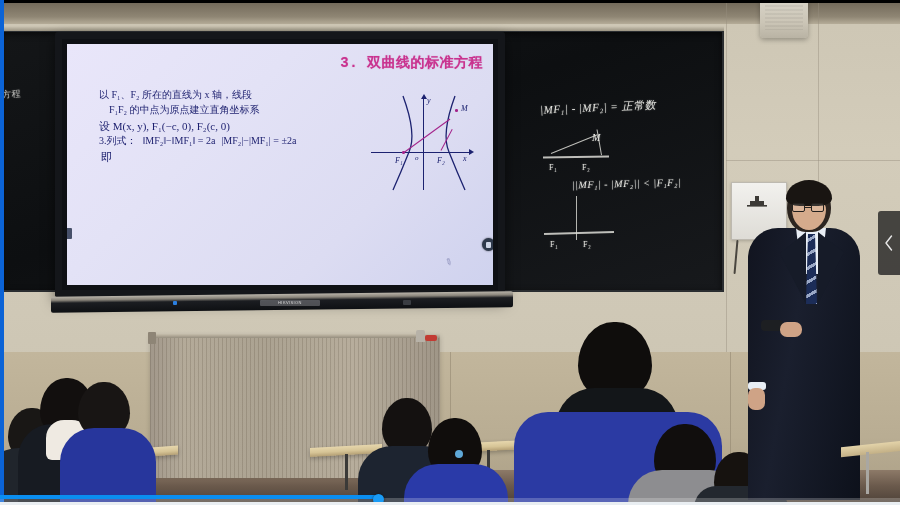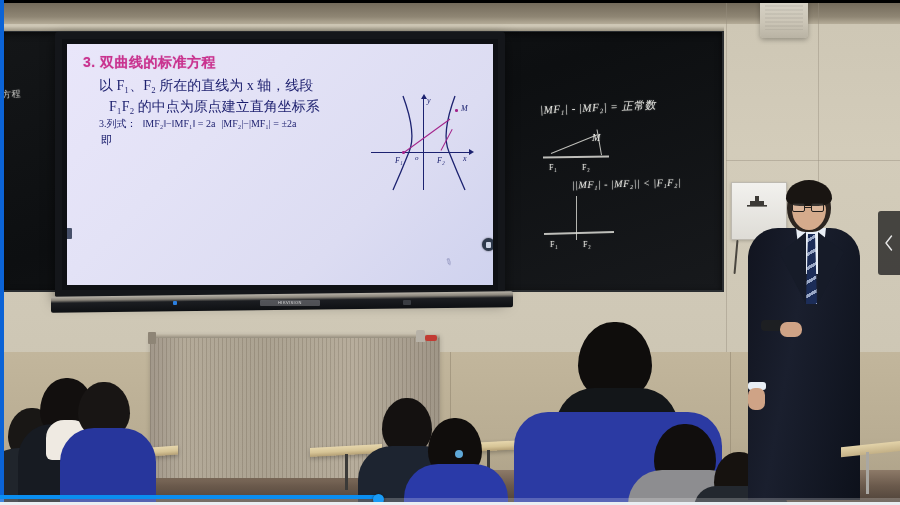--- a/index.html
+++ b/index.html
@@ -103,28 +103,29 @@
 
   
   .slide{
     position:absolute;left:12px;top:12px;right:12px;bottom:12px;
     background:linear-gradient(135deg,#e9e6fa 0%,#e3e2f6 35%,#dcdcf2 70%,#cfd2ee 100%);
     overflow:hidden;
   }
   .slide-inner{position:absolute;inset:0;padding:6px 10px;box-sizing:border-box;}
 
   .slide-title{
-    color:#c9338f;font-family:Liberation Sans, sans-serif;font-weight:bold;
-    font-size:14px;margin:4px 0 4px 6px;letter-spacing:.5px;
+    color:#c9338f;font-family:Liberation Mono, monospace;font-weight:bold;
+    font-size:14px;margin:4px 0 16px 6px;letter-spacing:.5px;
     text-shadow:0 0 1px rgba(201,51,143,.5);
+    text-align:right;
   }
   .slide-body{margin-left:22px;color:#1c1f6e;font-family:"Liberation Serif",serif;}
   .bline{font-size:11px;line-height:1.48;white-space:nowrap;}
   .bline.b{font-weight:bold;}
-  .bline.sm{font-size:14px;}
+  .bline.sm{font-size:10px;}
   .bline.indent{padding-left:10px;}
   .bline.eq{font-size:10px;}
   .bline.eq2{font-size:11.5px;padding-left:2px;}
 
   
   .figure{position:absolute;right:18px;top:50px;width:104px;height:100px;}
   .fig-axis{position:absolute;background:#1c2270;}
   .fig-x{left:0;top:58px;width:100px;height:1.2px;}
   .fig-y{left:52px;top:2px;width:1.2px;height:94px;}
   .fig-arrow-x{position:absolute;left:98px;top:54.5px;
@@ -293,20 +294,21 @@
 
     <div class="smartboard">
       <div class="smartboard-bezel"></div>
 
       <div class="slide">
         <div class="slide-inner">
           <div class="slide-title">3. 双曲线的标准方程</div>
           <div class="slide-body">
             <div class="bline sm">以 F₁、F₂ 所在的直线为 x 轴，线段</div>
             <div class="bline sm indent">F₁F₂ 的中点为原点建立直角坐标系</div>
+            <div class="bline">设 M(x, y), F₁(−c, 0), F₂(c, 0)</div>
             <div class="bline eq" style="display:flex;gap:6px;align-items:baseline;">
               <span class="b">3.列式：</span>
               <span>‖MF₂‖−‖MF₁‖ = 2a</span>
               <span>|MF₂|−|MF₁| = ±2a</span>
             </div>
             <div class="bline eq2" style="display:flex;gap:2px;align-items:baseline;">
               <span>即</span>
             </div>
           </div>
 

